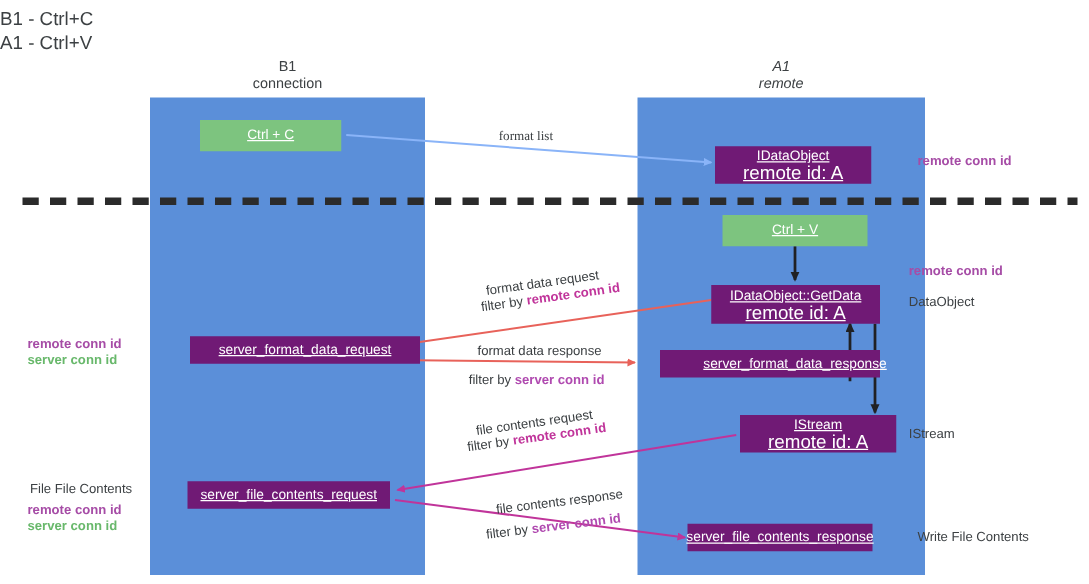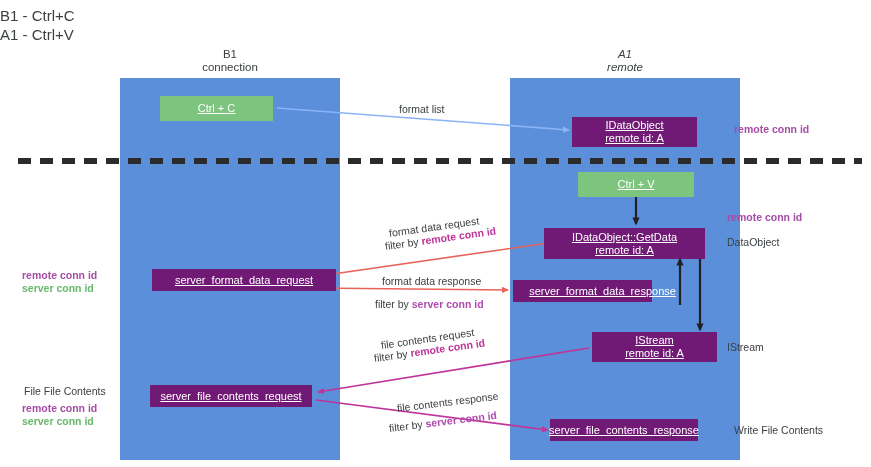--- a/index.html
+++ b/index.html
@@ -19,21 +19,21 @@
 
   
   .lane{position:absolute;background:#5b8fd9;}
 
   
   .box{position:absolute;box-sizing:border-box;display:flex;
        flex-direction:column;align-items:center;justify-content:center;
        color:#ffffff;font-size:11px;line-height:13px;text-align:center;text-decoration:underline;}
   .box.green{background:#7dc47f;}
   .box.orange{background:#701a75;}
-  .box .l2{font-size:11px;}
+  .box .l2{font-size:15px;}
 
   
   .lbl{position:absolute;font-size:10.5px;line-height:13px;color:#3c4043;
        white-space:nowrap;}
   .lbl.purple{color:#a64ca6;font-weight:bold;}
   .lbl.green{color:#68b86b;font-weight:bold;}
   .lbl.dark{color:#3c4043;}
   .lbl.rot{transform-origin:0 50%;}
   .lbl .inl-magenta{color:#c0349a;font-weight:bold;}
   .lbl .inl-gpurple{color:#b04ab0;font-weight:bold;}
@@ -104,47 +104,47 @@
 
   <div class="box orange" style="left:572px;top:117px;width:125px;height:30px;">
     <div>IDataObject</div>
     <div class="l2">remote id: A</div>
   </div>
 
   <div class="box green" style="left:578px;top:172px;width:116px;height:25px;">
     <div>Ctrl + V</div>
   </div>
 
-  <div class="box orange" style="left:544px;top:228px;width:161px;height:31px;">
+  <div class="box orange" style="left:569px;top:228px;width:135px;height:31px;">
     <div>IDataObject::GetData</div>
     <div class="l2">remote id: A</div>
   </div>
 
   <div class="box orange" style="left:152px;top:269px;width:184px;height:22px;">
     <div>server_format_data_request</div>
   </div>
 
-  <div class="box orange" style="left:513px;top:280px;width:139px;height:22px;padding-left:40px;">
+  <div class="box orange" style="left:528px;top:280px;width:176px;height:22px;padding-left:40px;">
     <div>server_format_data_response</div>
   </div>
 
   <div class="box orange" style="left:592px;top:332px;width:125px;height:30px;">
     <div>IStream</div>
     <div class="l2">remote id: A</div>
   </div>
 
   <div class="box orange" style="left:150px;top:385px;width:162px;height:22px;">
     <div>server_file_contents_request</div>
   </div>
 
   <div class="box orange" style="left:550px;top:419px;width:148px;height:22px;">
     <div>server_file_contents_response</div>
   </div>
 
-  <div class="lbl dark" style="left:399px;top:103px;">format list</div>
+  <div class="lbl dark" style="left:399px;top:103px;font-family:Liberation Serif, serif;">format list</div>
 
   <div class="lbl dark rot" style="left:389px;top:227px;transform:rotate(-8deg);">format data request</div>
   <div class="lbl rot" style="left:385px;top:240px;transform:rotate(-8deg);"><span>filter by </span><span class="inl-magenta">remote conn id</span></div>
 
   <div class="lbl dark" style="left:382px;top:275px;">format data response</div>
   <div class="lbl" style="left:375px;top:298px;"><span>filter by </span><span class="inl-gpurple">server conn id</span></div>
 
   <div class="lbl dark rot" style="left:381px;top:339px;transform:rotate(-8deg);">file contents request</div>
   <div class="lbl rot" style="left:374px;top:352px;transform:rotate(-8deg);"><span>filter by </span><span class="inl-magenta">remote conn id</span></div>
 

